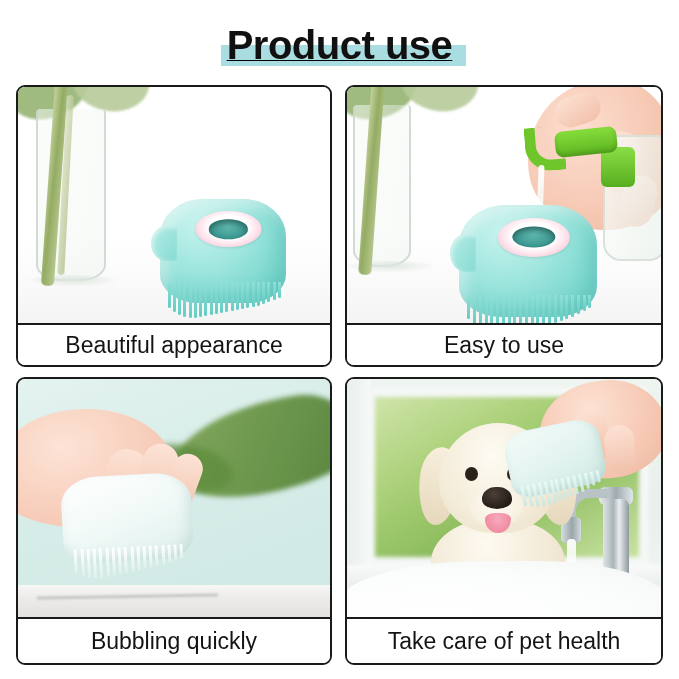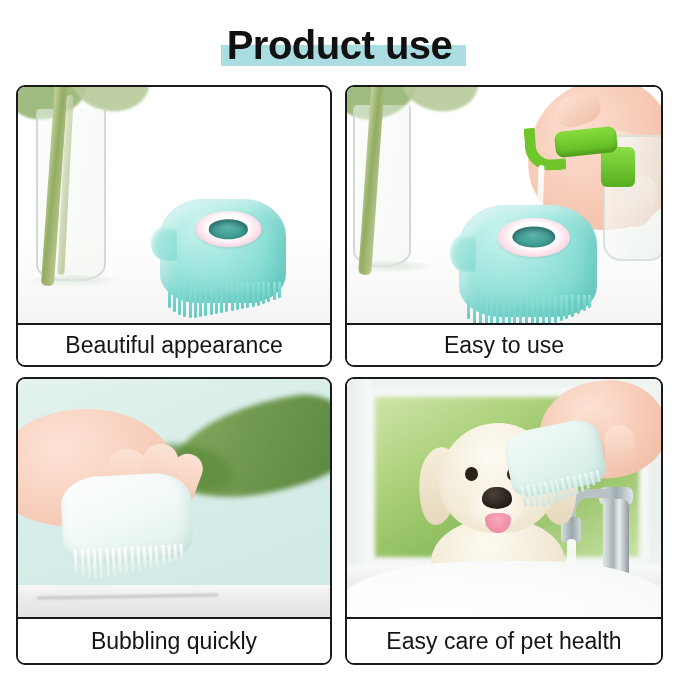--- a/index.html
+++ b/index.html
@@ -4,21 +4,21 @@
 <style>
   * { margin:0; padding:0; box-sizing:border-box; }
   html,body { width:679px; height:679px; background:#ffffff; }
   body { font-family:"Liberation Sans", sans-serif; overflow:hidden; position:relative; }
 
   
   .title-wrap{
     position:absolute; left:0; top:16px; width:679px; height:58px;
     display:flex; align-items:center; justify-content:center;
   }
-  .title-inner{ position:relative; display:inline-block; padding:0 14px; }
+  .title-inner{ position:relative; display:inline-block; padding:0 14px;text-decoration:underline; }
   .title-hl{
     position:absolute; left:8px; right:0px; bottom:2px; height:21px;
     background:#aadde1; z-index:0;
   }
   .title-text{
     position:relative; z-index:1; font-size:40px; font-weight:bold;
     color:#111111; letter-spacing:-0.5px; line-height:46px; white-space:nowrap;
   }
 
   
@@ -516,17 +516,17 @@
               <i style="height:16px"></i>
             <i style="height:14px"></i>
               <i style="height:12px"></i>
           </div>
         </div>
 
         <div class="foam"></div>
       </div>
     </div>
     <div class="caption">
-      <span>Easy care of pet health</span>
+      <span>Take care of pet health</span>
     </div>
   </div>
 
 </div>
 
 </body></html>

